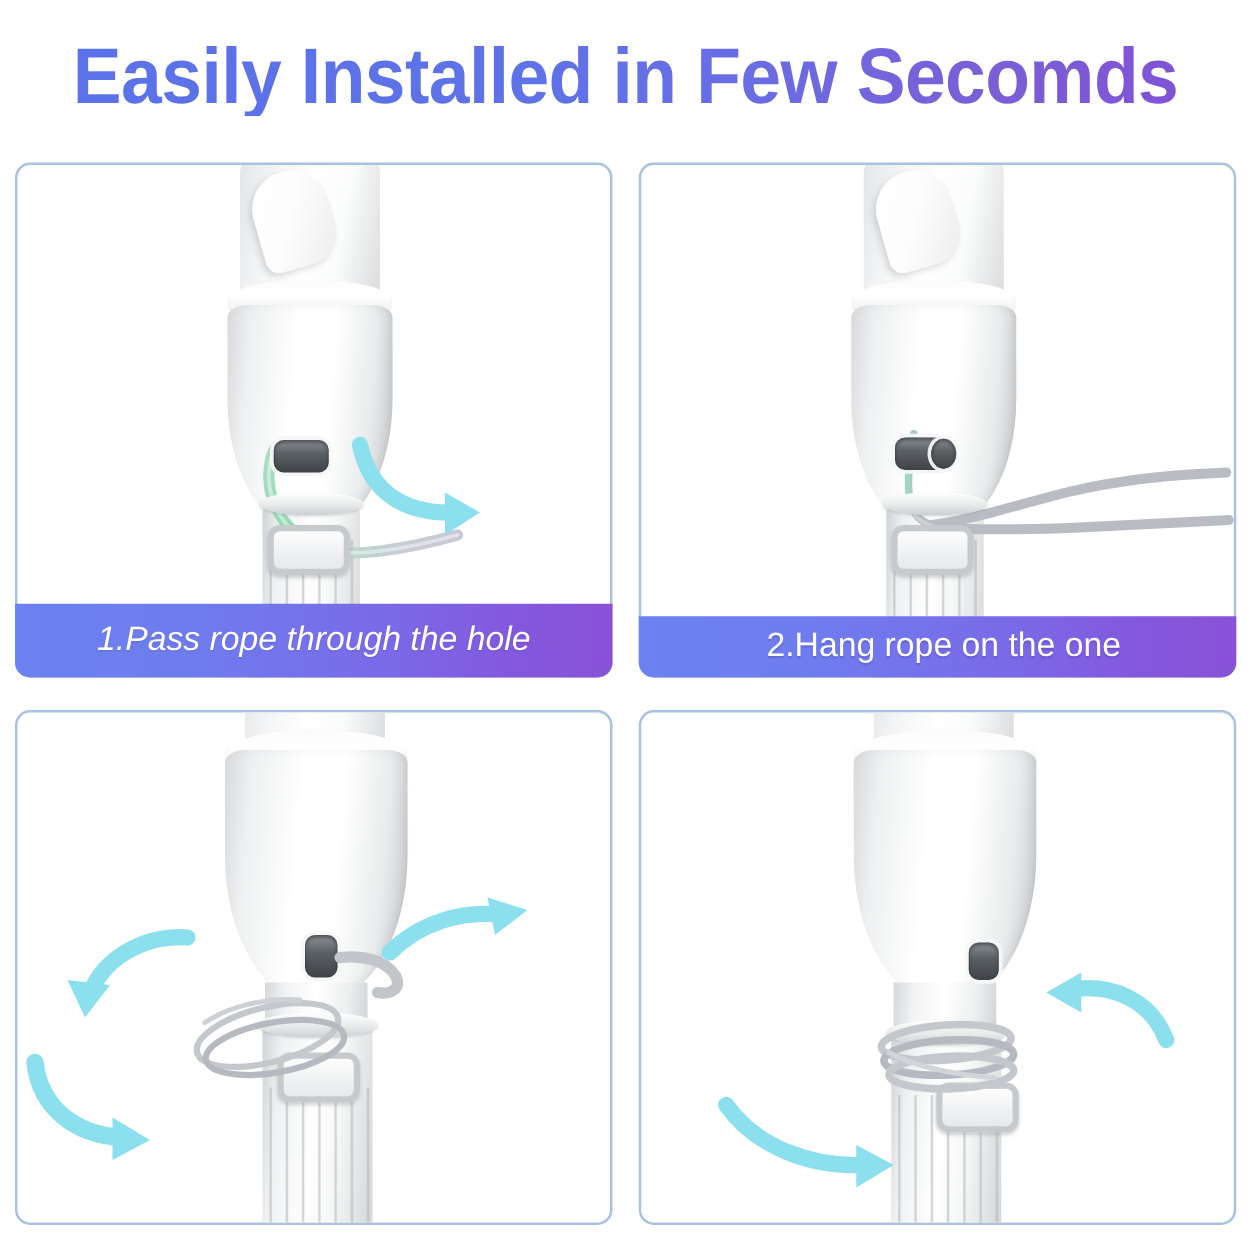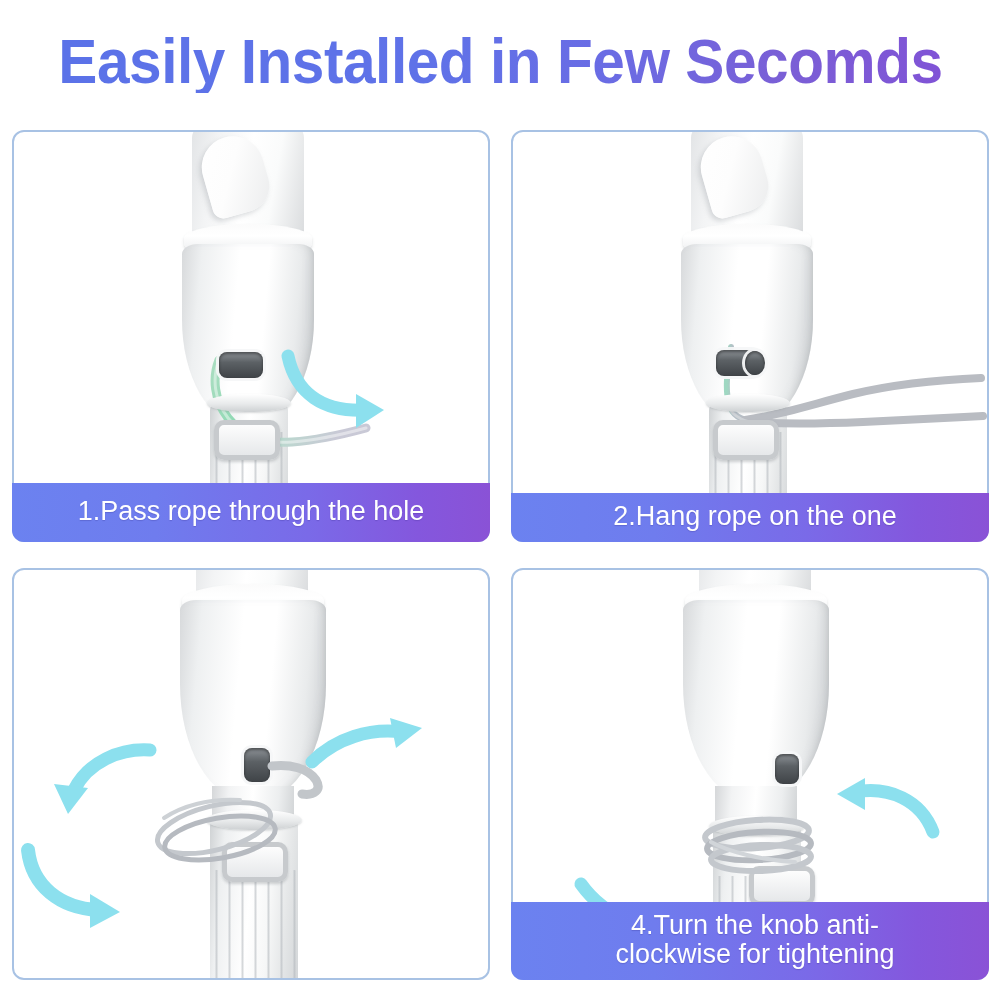--- a/index.html
+++ b/index.html
@@ -80,21 +80,21 @@
     color: #ffffff;
     text-align: center;
     font-size: 27px;
     line-height: 1.07;
     font-family: "Liberation Sans", sans-serif;
     padding: 9px 10px 11px 20px;
     box-sizing: border-box;
     text-shadow: 0 1px 1px rgba(40,30,120,0.22);
     z-index: 6;
   }
-  .caption.one-line { padding: 14px 10px 16px 10px; }
+  .caption.one-line { padding: 14px 10px 16px 10px; font-style: italic; }
 
   
   .handle {
     position: absolute;
     width: 112px;
     height: 120px;
     background: linear-gradient(100deg, #e2e4e6 0%, #f3f4f5 22%, #ffffff 48%, #fafbfb 70%, #d9dbdd 100%);
     border-radius: 14px 14px 6px 6px;
   }
   .handle-tab {
@@ -345,19 +345,15 @@
       <svg class="arrow" style="left:296px; top:208px; width:150px; height:90px;">
         <path d="M124,54 C112,22 80,8 46,14" fill="none" stroke="#8ce0ee" stroke-width="13" stroke-linecap="round"></path>
         <path d="M56,0 L28,16 L56,32 Z" fill="#8ce0ee"></path>
       </svg>
       <svg class="arrow" style="left:60px; top:300px; width:170px; height:90px;">
         <path d="M8,14 C32,48 76,64 120,62" fill="none" stroke="#8ce0ee" stroke-width="13" stroke-linecap="round"></path>
         <path d="M112,46 L142,62 L112,80 Z" fill="#8ce0ee"></path>
       </svg>
     </div>
 
-    <div class="caption">
-      <div>4.Turn the knob anti-</div>
-      <div>clockwise for tightening</div>
-    </div>
   </div>
 
 </div>
 
 </body></html>

